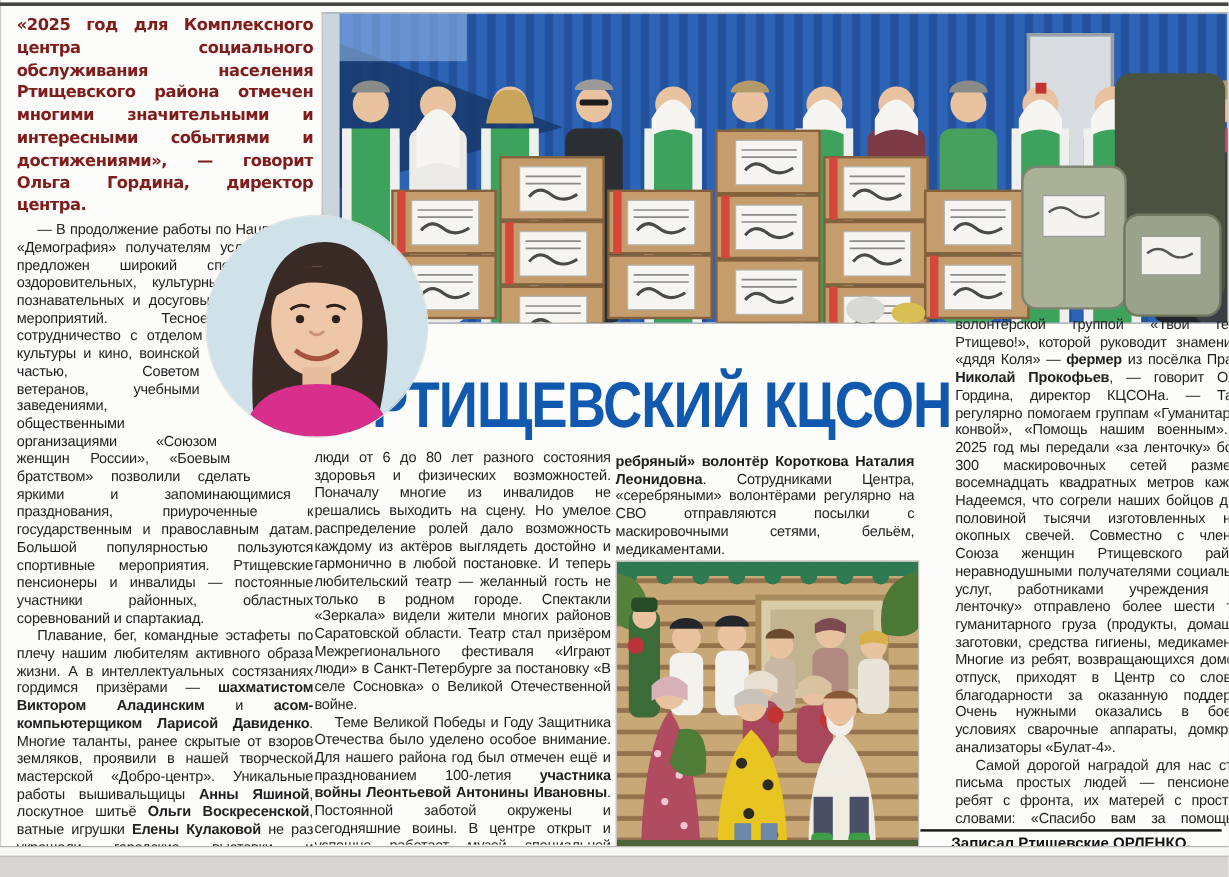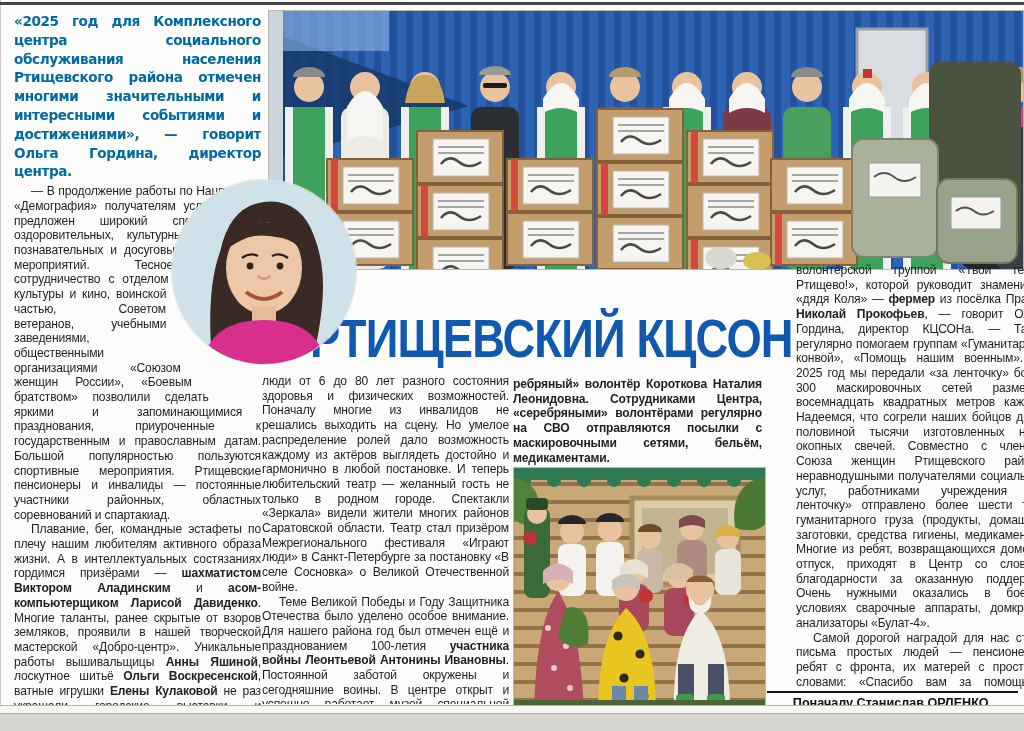--- a/index.html
+++ b/index.html
@@ -11,26 +11,26 @@
   .bottom-band{position:absolute;left:0;top:705px;width:1024px;height:7px;background:#f7f7f4;
          border-top:1px solid #b5b4af;border-bottom:1px solid #b5b4af;}
 
   
   .col{position:absolute;overflow:hidden;color:#1f1f1f;font-size:12.1px;line-height:14.7px;
        text-align:justify;letter-spacing:-0.15px;}
   .col p.para{margin:0;}
   .col p.ind{text-indent:17px;}
   .col1{left:14px;top:12px;width:247px;height:694px;}
   .lead{font-family:"DejaVu Sans",sans-serif;font-weight:bold;font-size:13.6px;line-height:18.8px;
-        color:#0369a1;text-align:justify;letter-spacing:-0.4px;margin:0 0 3px 0;}
+        color:#7f1d1d;text-align:justify;letter-spacing:-0.4px;margin:0 0 3px 0;}
   .col1-body{position:relative;}
   .portrait-cutout{float:right;width:118px;height:232px;
         shape-outside:circle(98px at 121px 125px);}
   .col2{left:262px;top:374px;width:247px;height:330px;}
-  .col3{left:513px;top:377px;width:249px;height:89px;font-weight:bold;}
+  .col3{left:513px;top:377px;width:249px;height:89px;}
   .col4{left:767px;top:263px;width:251px;height:427px;margin-left:29px;}
 
   
   .hl{position:absolute;color:#1159ae;font-weight:bold;white-space:nowrap;
       letter-spacing:-1px;text-align:center;}
   .hl .in{display:inline-block;transform:scaleX(.84);transform-origin:center;}
   .hl1{left:298px;top:258px;width:472px;font-size:54px;}
   .hl2{left:264px;top:307px;width:508px;font-size:54px;}
 
   
@@ -327,16 +327,16 @@
       </g>
       <rect y="232" width="251" height="12" fill="#4c6436"></rect>
     </svg>
   </div>
 
   <div class="col col4">
       <p class="para"><span>волонтёрской группой «Твои герои, Ртищево!», которой руководит знаменитый «дядя Коля» — </span><b>фермер</b><span> из посёлка Правда </span><b>Николай Прокофьев</b><span>, — говорит Ольга Гордина, директор КЦСОНа. — Также регулярно помогаем группам «Гуманитарный конвой», «Помощь нашим военным». За 2025 год мы передали «за ленточку» более 300 маскировочных сетей размером восемнадцать квадратных метров каждая. Надеемся, что согрели наших бойцов две с половиной тысячи изготовленных нами окопных свечей. Совместно с членами Союза женщин Ртищевского района, неравнодушными получателями социальных услуг, работниками учреждения «за ленточку» отправлено более шести тонн гуманитарного груза (продукты, домашние заготовки, средства гигиены, медикаменты). Многие из ребят, возвращающихся домой в отпуск, приходят в Центр со словами благодарности за оказанную поддержку. Очень нужными оказались в боевых условиях сварочные аппараты, домкраты, анализаторы «Булат-4».</span></p>
       <p class="para ind"><span>Самой дорогой наградой для нас стали письма простых людей — пенсионеров, ребят с фронта, их матерей с простыми словами: «Спасибо вам за помощь и заботу»,— отметила Ольга Ивановна.</span></p>
     </div>
 
-  <div class="byline">Поначалу Станислав ОРЛЕНКО.</div>
+  <div class="byline">Записал Ртищевские ОРЛЕНКО.</div>
 
   <div class="bottom-band"></div>
 </div>
 
 </body></html>

